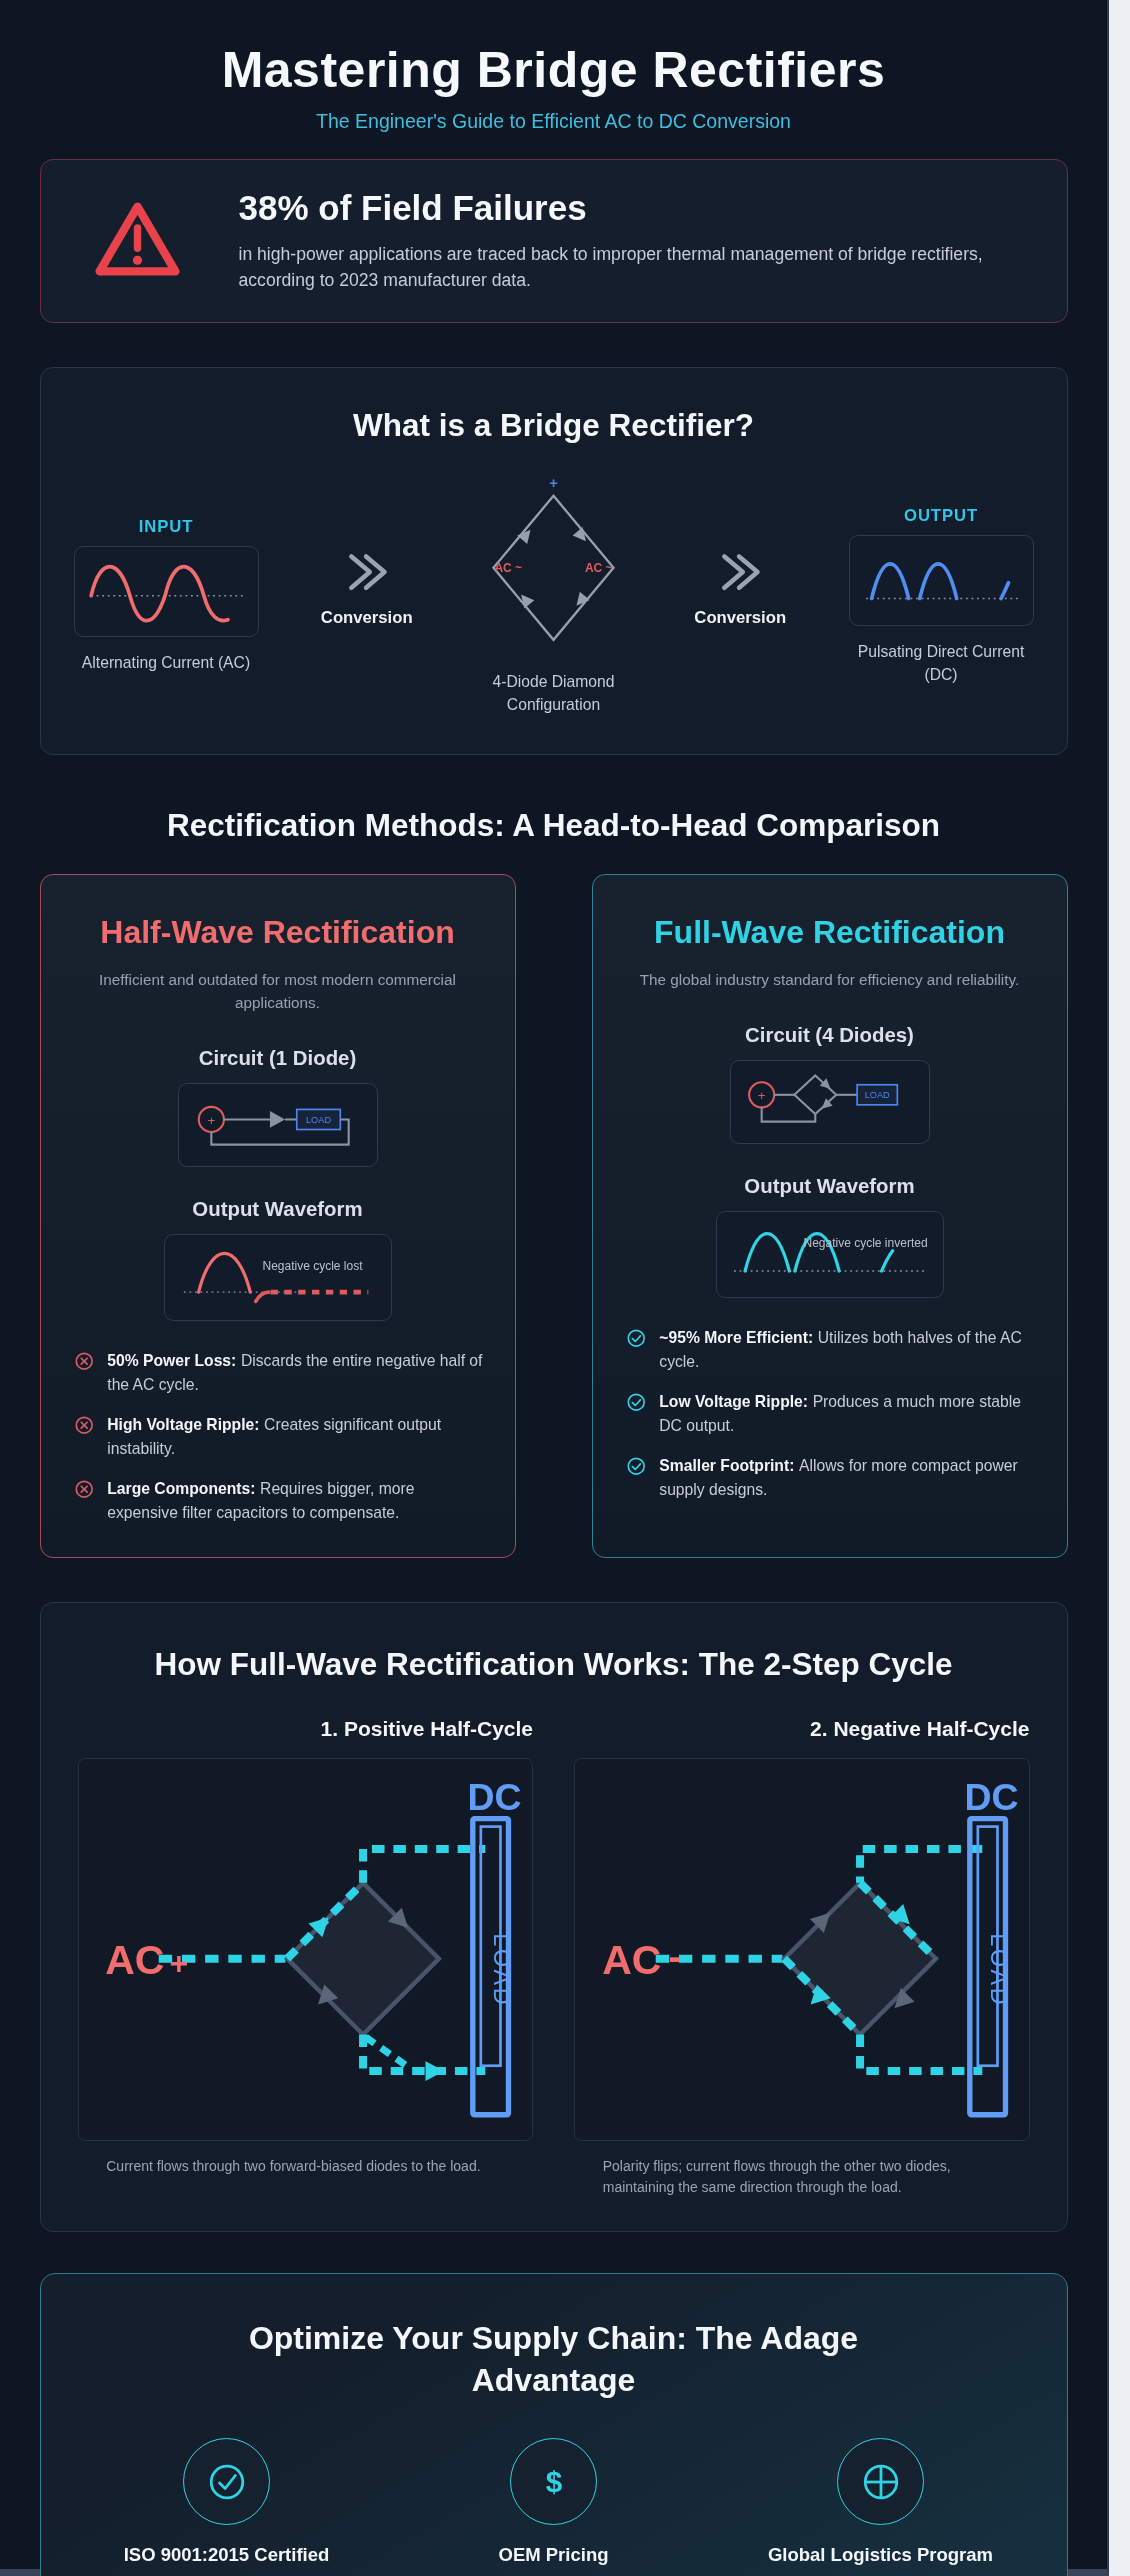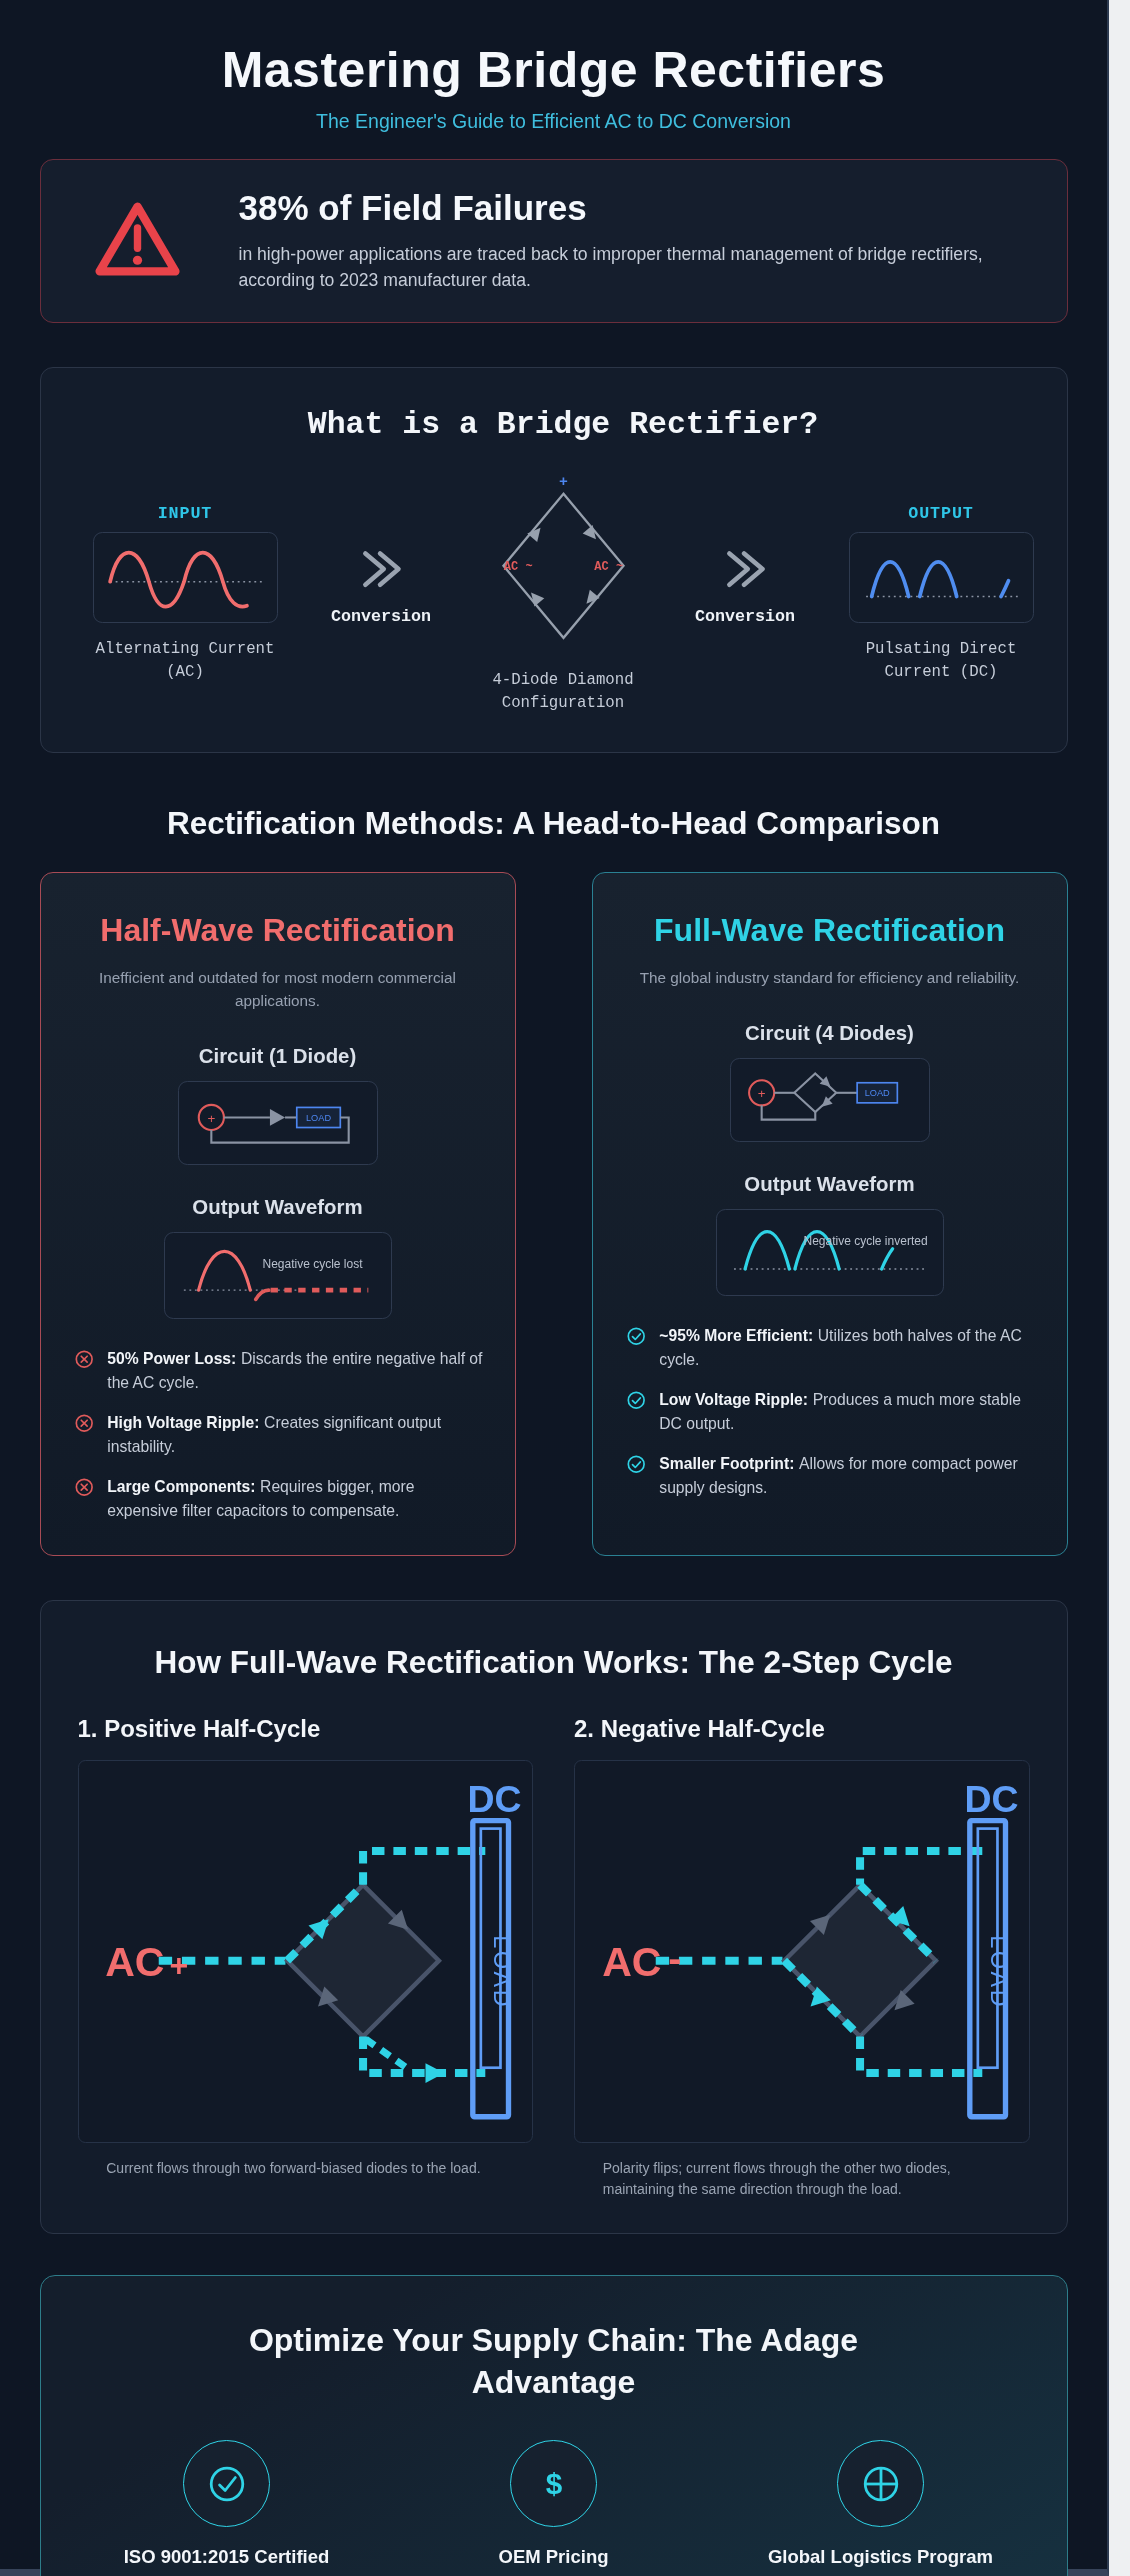--- a/index.html
+++ b/index.html
@@ -18,21 +18,21 @@
   .alert{margin-top:26px;display:flex;align-items:center;gap:59px;
          background:#151e2d;border:0.9px solid #6b2e3c;border-radius:13px;
          padding:28px 54px;min-height:100px;}
   .alert h2{margin:0;font-size:35px;font-weight:bold;color:#f5f8fc;}
   .alert p{margin:13px 0 0 0;font-size:17.6px;line-height:1.5;color:#c6cdd9;max-width:769px;}
 
   
   .card{background:#131c2b;border:0.9px solid #2b3547;border-radius:13px;}
 
   
-  .overview{margin-top:44px;padding:39px 33px 37px 52px;font-family:Liberation Mono, monospace;}
+  .overview{margin-top:44px;padding:39px 33px 37px 33px;}
   .overview h2{margin:0 0 31.5px 0;font-size:31.5px;font-weight:bold;color:#f3f6fa;text-align:center;}
   .ov-row{display:flex;align-items:center;justify-content:space-between;}
   .ov-col{display:flex;flex-direction:column;align-items:center;}
   .io-label{font-size:16.7px;font-weight:bold;color:#2fc6e8;letter-spacing:0.9px;margin-bottom:9.3px;}
   .mini-box{border:0.9px solid #2e3a4f;border-radius:9.3px;background:#121b29;}
   .wave-io{width:183px;height:89px;display:flex;align-items:center;justify-content:center;}
   .ov-cap{margin-top:15px;font-size:15.7px;color:#c6cdd9;text-align:center;line-height:1.45;max-width:185px;}
   .conv-col{transform:translateY(-7.4px);}
   .conv-label{margin-top:11px;font-size:16.7px;font-weight:bold;color:#eef2f7;}
 
@@ -57,21 +57,21 @@
   .points li{display:flex;align-items:flex-start;margin-top:17px;}
   .points .bicon{flex:0 0 20.4px;margin:1.9px 13px 0 1.9px;}
   .points p{margin:0;font-size:15.7px;line-height:1.5;color:#c6cdd9;}
   .points b{color:#f2f5f9;}
   .points .ptx{margin-left:4.6px;}
 
   
   .cycle{margin-top:44px;padding:41px 37px 33px 37px;}
   .cycle h2{margin:0 auto;font-size:31.5px;font-weight:bold;color:#f3f6fa;text-align:center;max-width:908px;line-height:1.3;}
   .cyc-grid{margin-top:31.5px;display:grid;grid-template-columns:1fr 1fr;gap:41px;}
-  .cyc-col h3{margin:0 0 16.7px 0;font-size:24px;font-weight:bold;color:#f3f6fa;text-align:left;}
+  .cyc-col h3{margin:0 0 16.7px 0;font-size:21px;font-weight:bold;color:#f3f6fa;text-align:right;}
   .diagram-box{background:#111927;border:0.9px solid #263247;border-radius:7.4px;padding:3.7px;}
   .cyc-cap{margin:15px auto 0 auto;font-size:14px;color:#9aa4b3;text-align:left;line-height:1.5;max-width:398px;}
 
   
   .supply{margin-top:41px;border:0.9px solid #2d7d8a;border-radius:15px;
           background:linear-gradient(150deg,#141e2c 25%,#163140 100%);
           padding:44px 41px 43px 41px;}
   .supply h2{margin:0 auto;font-size:32px;font-weight:bold;color:#f3f6fa;text-align:center;max-width:704px;line-height:1.3;}
   .feat-grid{margin-top:37px;display:grid;grid-template-columns:1fr 1fr 1fr;gap:37px;}
   .feat{display:flex;flex-direction:column;align-items:center;text-align:center;}

